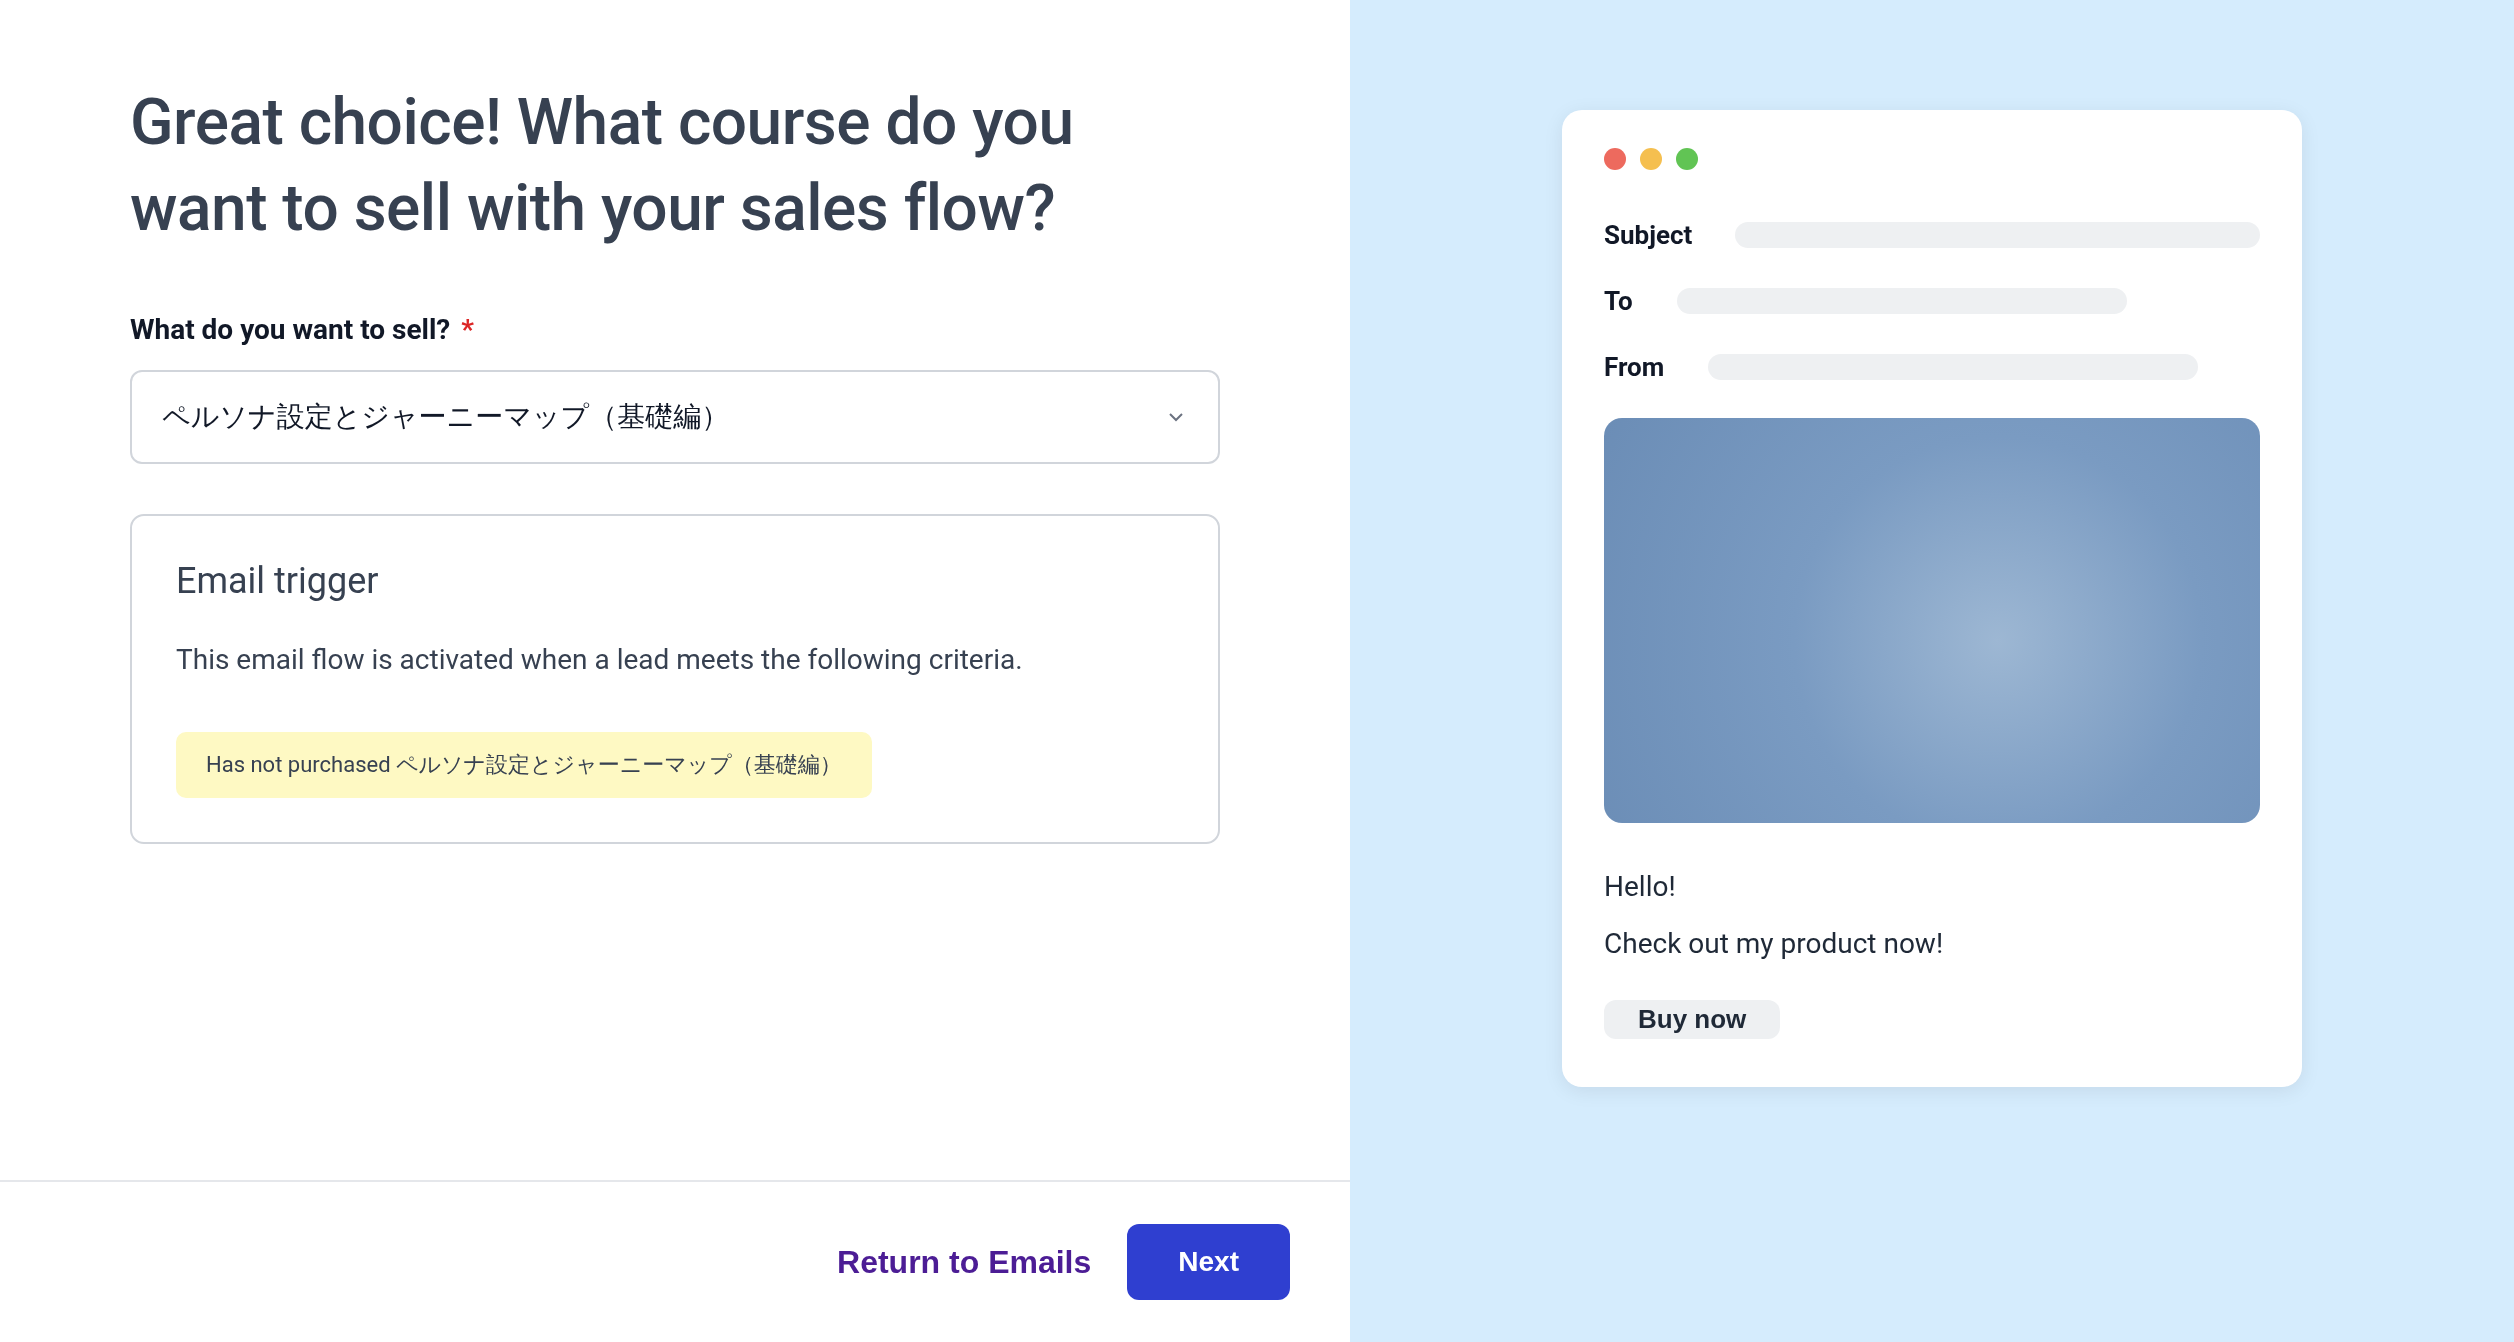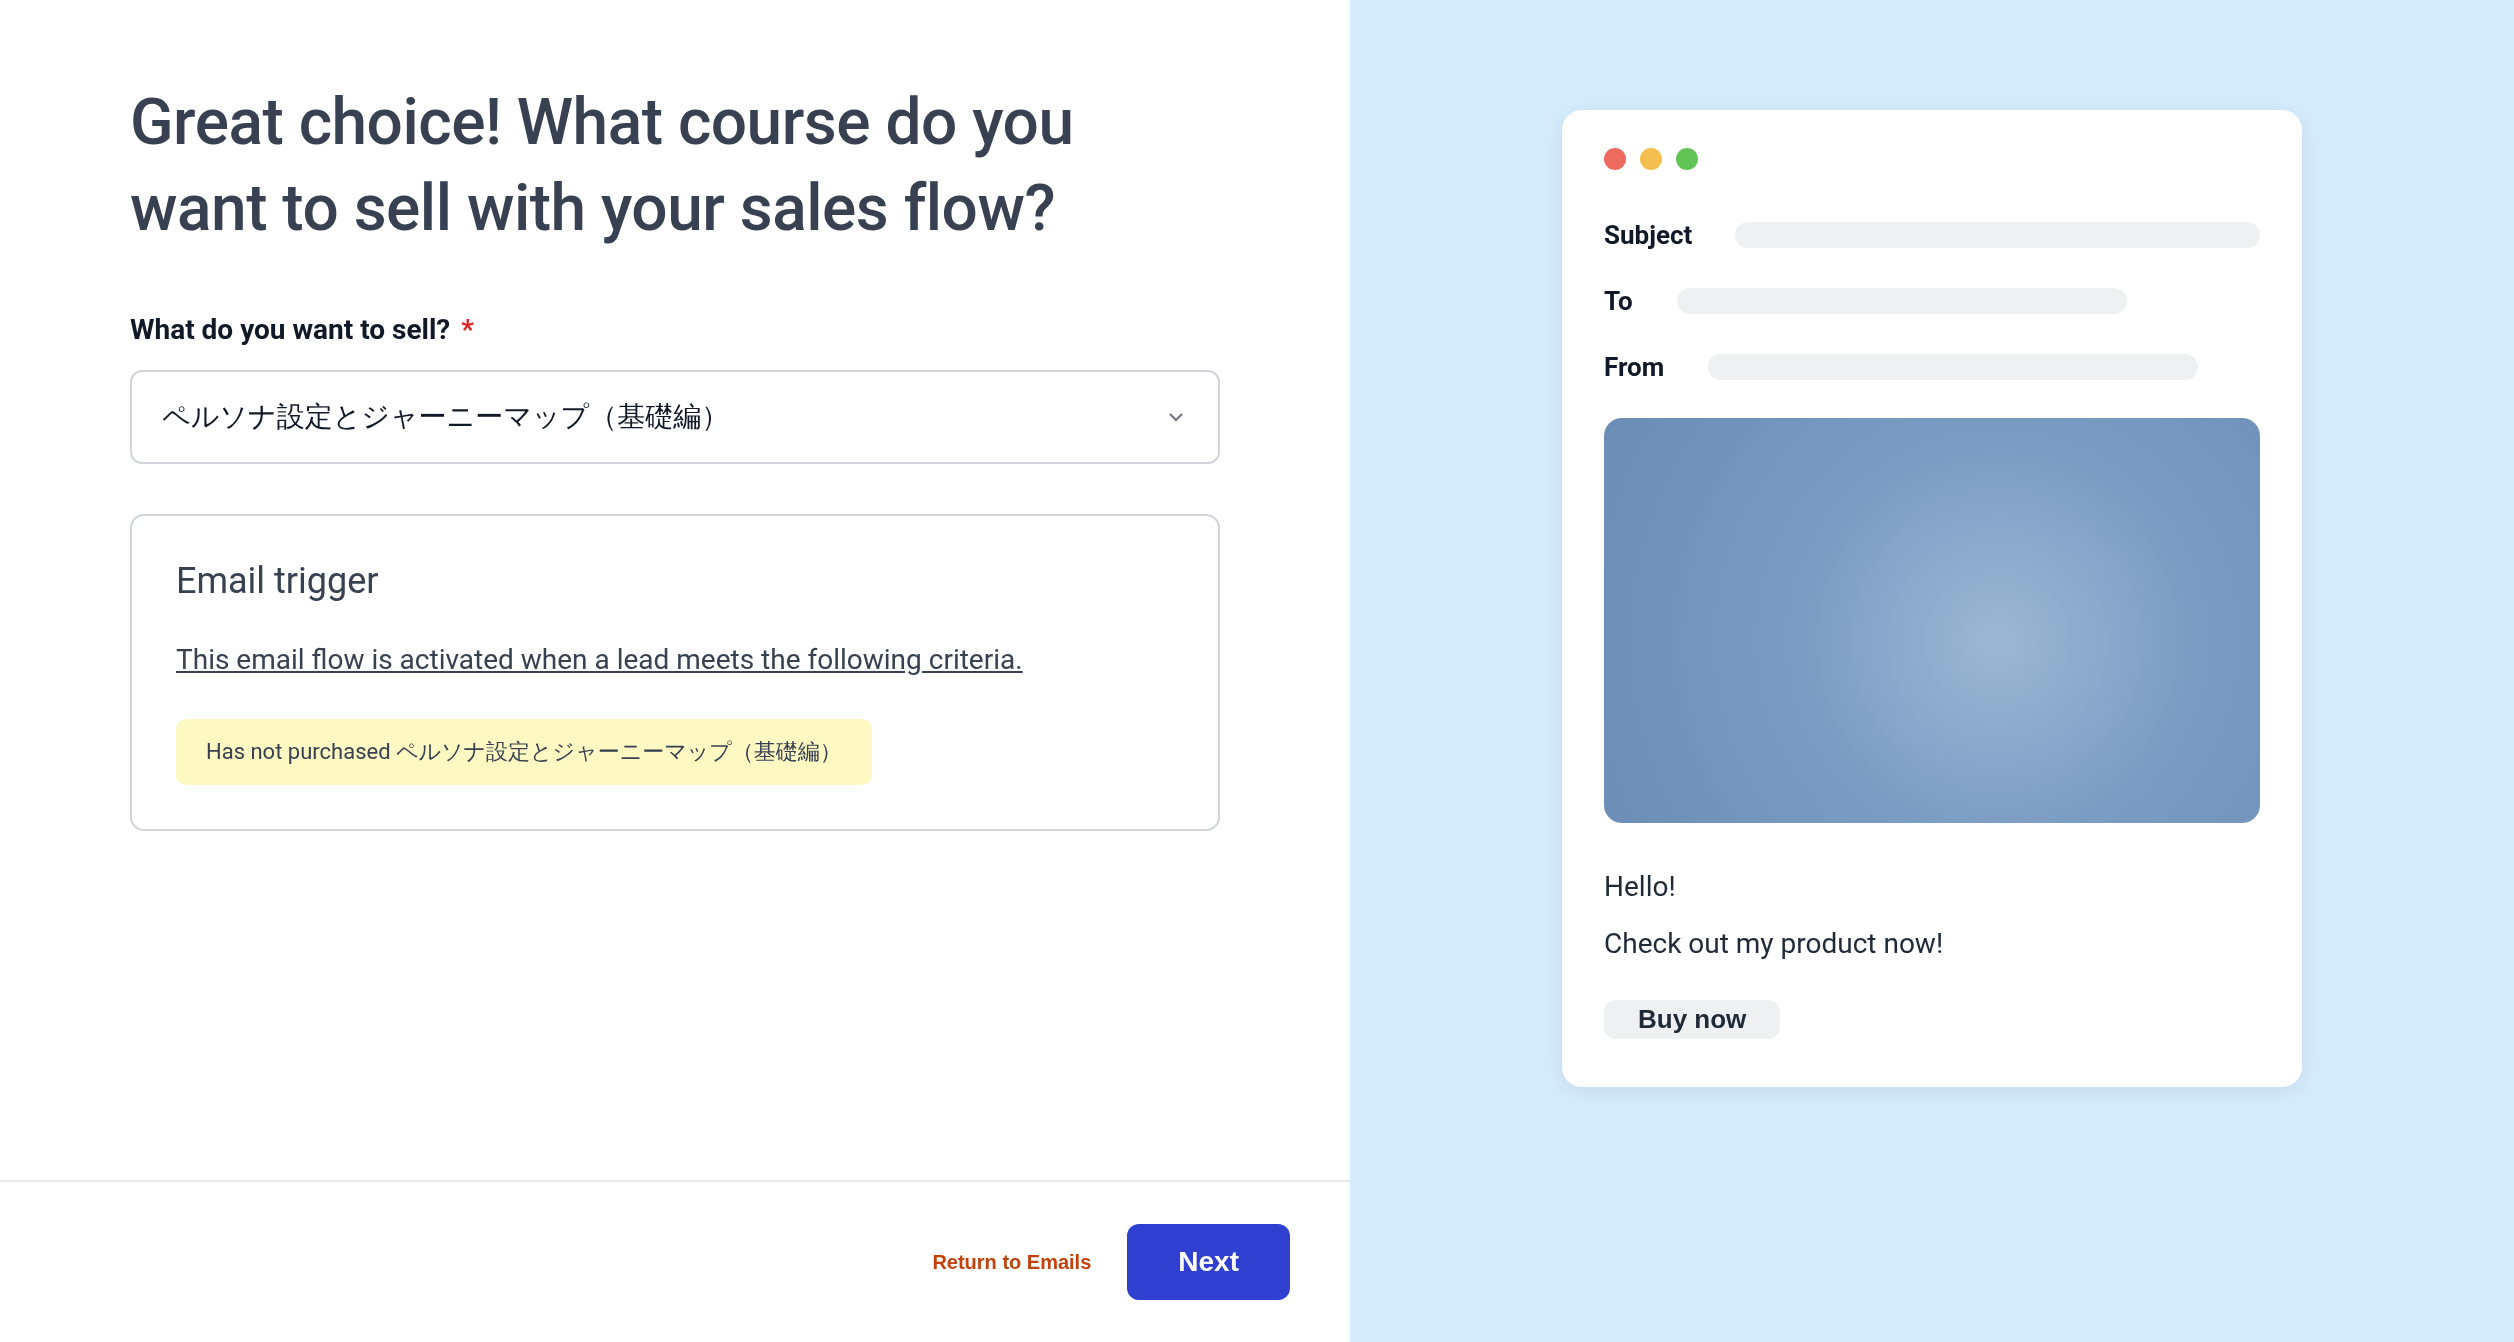--- a/index.html
+++ b/index.html
@@ -74,43 +74,42 @@
     .trigger-title {
       font-size: 36px;
       font-weight: 400;
       color: #374151;
       margin-bottom: 36px;
     }
     .trigger-desc {
       font-size: 28px;
       color: #374151;
       line-height: 1.6;
-      margin-bottom: 36px;
-      text-decoration: underline;
+      margin-bottom: 49px;
     }
     .trigger-pill {
       display: inline-block;
       background: #fef9c3;
       border-radius: 10px;
       padding: 18px 30px;
       font-size: 22px;
       color: #374151;
     }
     .footer-bar {
       border-top: 2px solid #e5e7eb;
       padding: 42px 60px 42px 60px;
       display: flex;
       justify-content: flex-end;
       align-items: center;
       gap: 36px;
     }
     .link-btn {
-      font-size: 20px;
-      font-weight: 700;
-      color: #c2410c;
+      font-size: 32px;
+      font-weight: 700;
+      color: #4c1d95;
       background: none;
       border: none;
       cursor: pointer;
     }
     .primary-btn {
       font-size: 28px;
       font-weight: 700;
       color: #fff;
       background: #2f3fd0;
       border: none;

